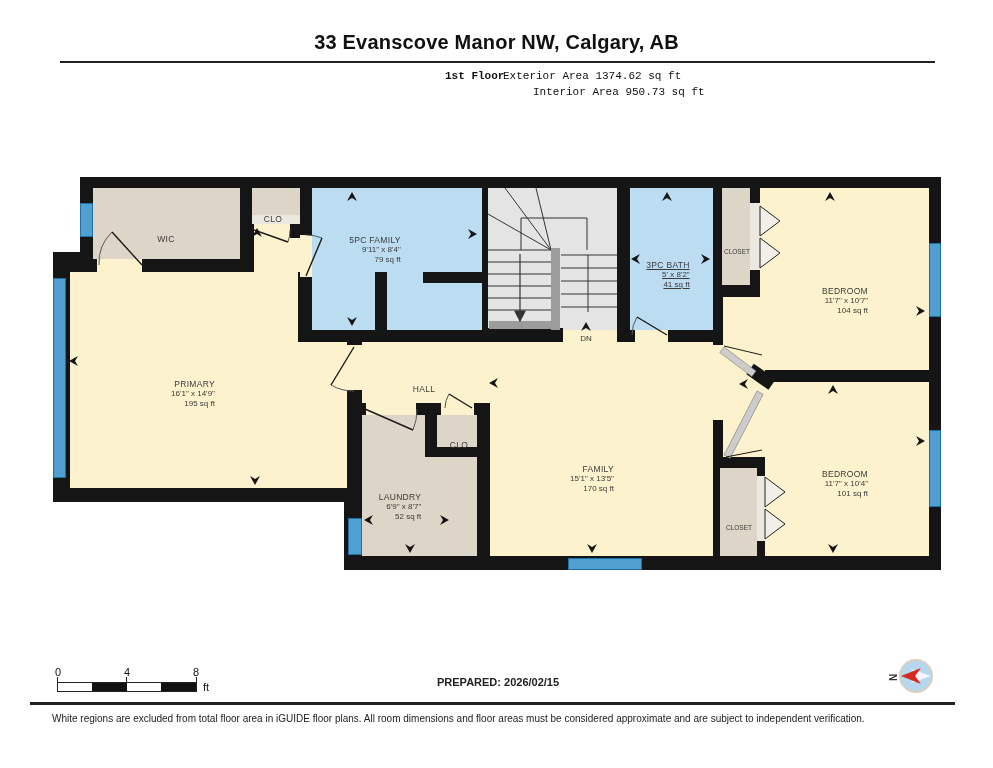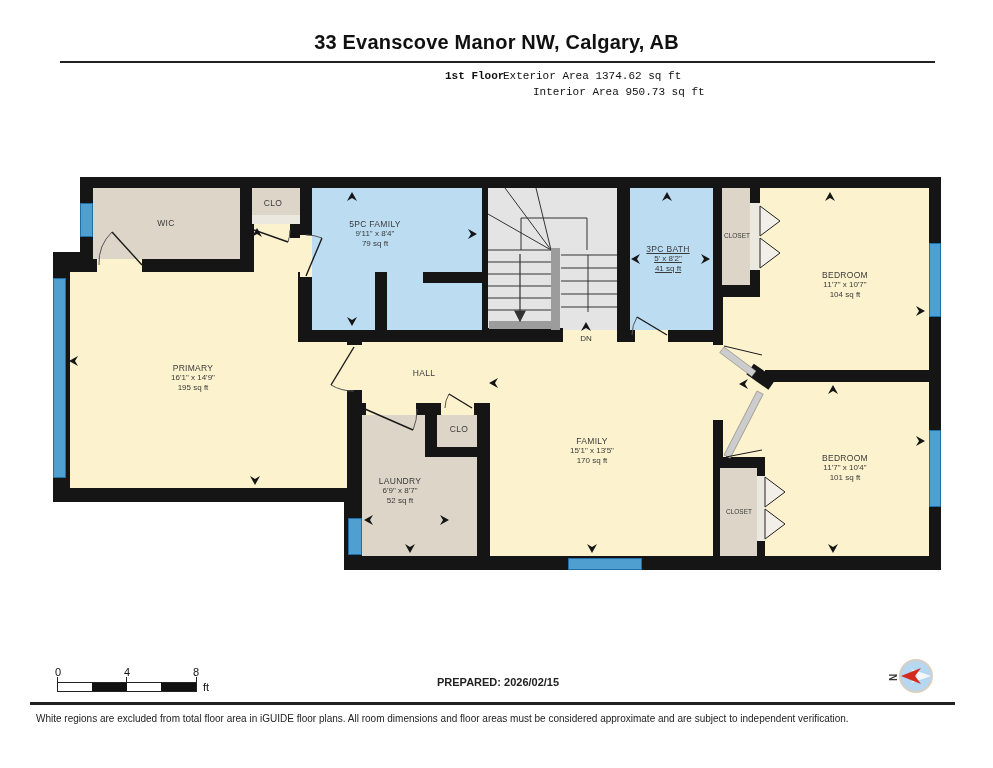--- a/index.html
+++ b/index.html
@@ -14,21 +14,21 @@
   
   .wallbase{background:var(--wall);}
   .wall{background:var(--wall);}
   .cream{background:var(--cream);}
   .tan{background:var(--tan);}
   .tanlight{background:var(--tanlight);}
   .blue{background:var(--blue);}
   .stairbg{background:var(--stair);}
   .window{background:var(--window);border:1px solid var(--windowdark);box-sizing:border-box;}
   
-  .rlabel{transform:translate(-50%,-50%);text-align:center;color:#3a3a3a;line-height:10px;white-space:nowrap;}
+  .rlabel{transform:translate(-50%,-50%);text-align:right;color:#3a3a3a;line-height:10px;white-space:nowrap;margin-top:16px;}
   .rname{font-size:8.5px;letter-spacing:.3px;display:block;}
   .rname.small{font-size:6.5px;letter-spacing:0;}
   .rdim,.rarea{font-size:8px;display:block;}
   .dn{transform:translate(-50%,-50%);font-size:8px;color:#333;}
   
   .scalenum{font-size:11px;color:#111;transform:translateX(-50%);}
   .scaleunit{font-size:11px;color:#111;}
   .prepared{font-size:11px;font-weight:bold;color:#222;}
   .disclaimer{font-size:10px;color:#222;white-space:nowrap;}
   svg.overlay{position:absolute;left:0;top:0;pointer-events:none;}
@@ -217,21 +217,21 @@
     <span class="rname">PRIMARY</span>
     <span class="rdim">16'1" x 14'9"</span>
     <span class="rarea">195 sq ft</span>
   </div>
   <div class="abs rlabel" style="left:424px;top:373px;">
       <span class="rname">HALL</span>
     </div>
   <div class="abs rlabel" style="left:459px;top:429px;">
       <span class="rname">CLO</span>
     </div>
-  <div class="abs rlabel" style="left:592px;top:451px;">
+  <div class="abs rlabel" style="left:592px;top:463px;">
     <span class="rname">FAMILY</span>
     <span class="rdim">15'1" x 13'5"</span>
     <span class="rarea">170 sq ft</span>
   </div>
   <div class="abs rlabel" style="left:400px;top:491px;">
     <span class="rname">LAUNDRY</span>
     <span class="rdim">6'9" x 8'7"</span>
     <span class="rarea">52 sq ft</span>
   </div>
   <div class="abs rlabel" style="left:739px;top:512px;">
@@ -254,13 +254,13 @@
     <div class="abs" style="left:103px;top:0;width:35px;height:8px;background:#111;"></div>
   </div>
   <div class="abs" style="left:57px;top:677px;width:1px;height:5px;background:#222;"></div>
   <div class="abs" style="left:126px;top:677px;width:1px;height:5px;background:#222;"></div>
   <div class="abs" style="left:196px;top:677px;width:1px;height:5px;background:#222;"></div>
   <div class="abs scaleunit" style="left:203px;top:681px;">ft</div>
 </div>
 
 <div class="abs prepared" style="left:437px;top:676px;">PREPARED: 2026/02/15</div>
 <div class="abs hrule" style="left:30px;top:702px;width:925px;height:3px;"></div>
-<div class="abs disclaimer" style="left:36px;top:713px;">White regions are excluded from total floor area in iGUIDE floor plans. All room dimensions and floor areas must be considered approximate and are subject to independent verification.</div>
+<div class="abs disclaimer" style="left:52px;top:713px;">White regions are excluded from total floor area in iGUIDE floor plans. All room dimensions and floor areas must be considered approximate and are subject to independent verification.</div>
 
 </body></html>

